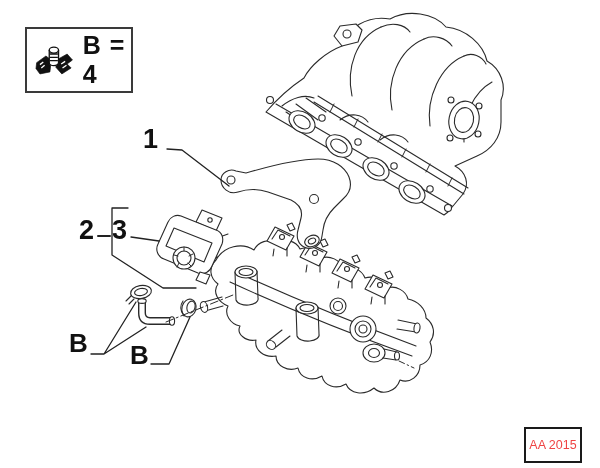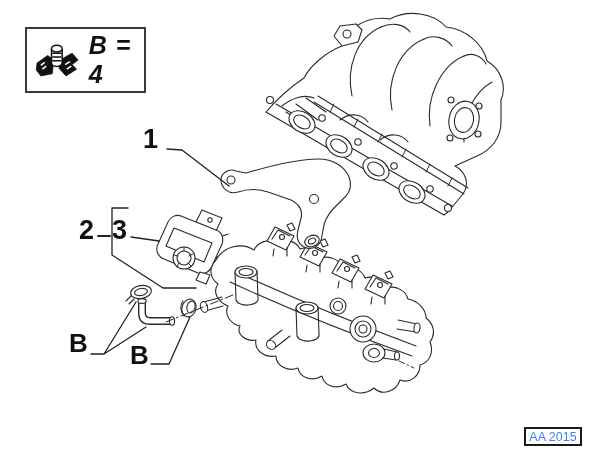--- a/index.html
+++ b/index.html
@@ -13,32 +13,32 @@
 
   .callout{
     position:absolute;color:#111;font-weight:700;
     font-family:"Liberation Sans", sans-serif;line-height:1;
     cursor:default;user-select:none;
   }
   .co-num{font-size:27px;}
   .co-b{font-size:26px;}
 
   .legend-box{
-    position:absolute;left:25px;top:27px;width:121px;height:66px;
+    position:absolute;left:25px;top:27px;width:108px;height:66px;
     border:2px solid #3a3a3a;background:#fff;
-    display:flex;align-items:center;box-sizing:border-box;padding-left:7px;font-style:italic;
+    display:flex;align-items:center;box-sizing:border-box;padding-left:7px;
   }
   .legend-box .legend-label{
     font-size:25px;font-weight:700;color:#111;margin-left:9px;letter-spacing:1px;
   }
   .plate-box{
-    position:absolute;left:524px;top:427px;width:58px;height:19px;
+    position:absolute;left:524px;top:427px;width:58px;height:36px;
     border:2px solid #1a1a1a;background:#fff;box-sizing:border-box;
     display:flex;align-items:center;justify-content:center;
-    font-size:12.5px;color:#3b82f6;white-space:nowrap;
+    font-size:12.5px;color:#ef4444;white-space:nowrap;
   }
 </style>
 </head>
 <body>
 
 <div class="stage">
 
   <svg class="diagram" width="600" height="468" viewBox="0 0 600 468">
     <g fill="#ffffff" stroke="#2a2a2a" stroke-width="1.1" stroke-linejoin="round" stroke-linecap="round">
 

